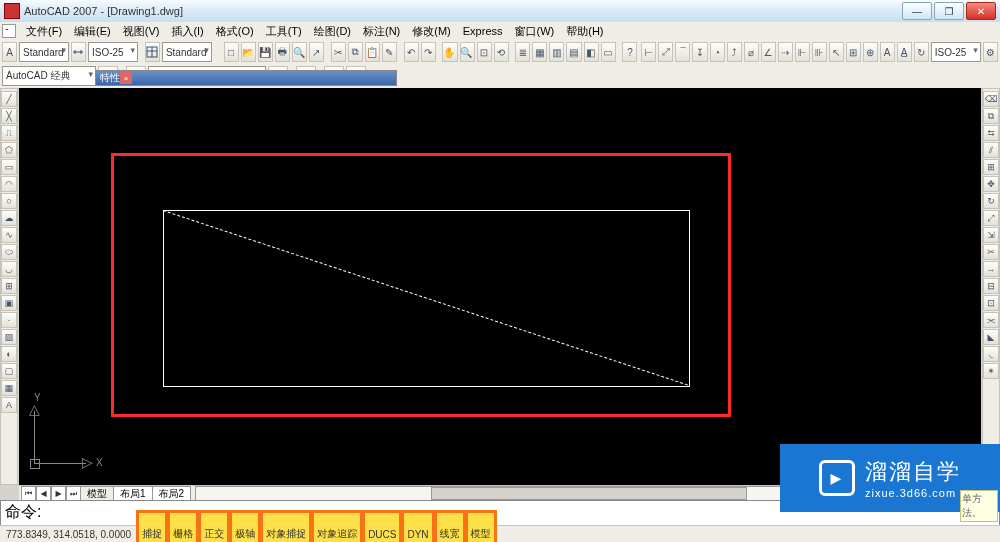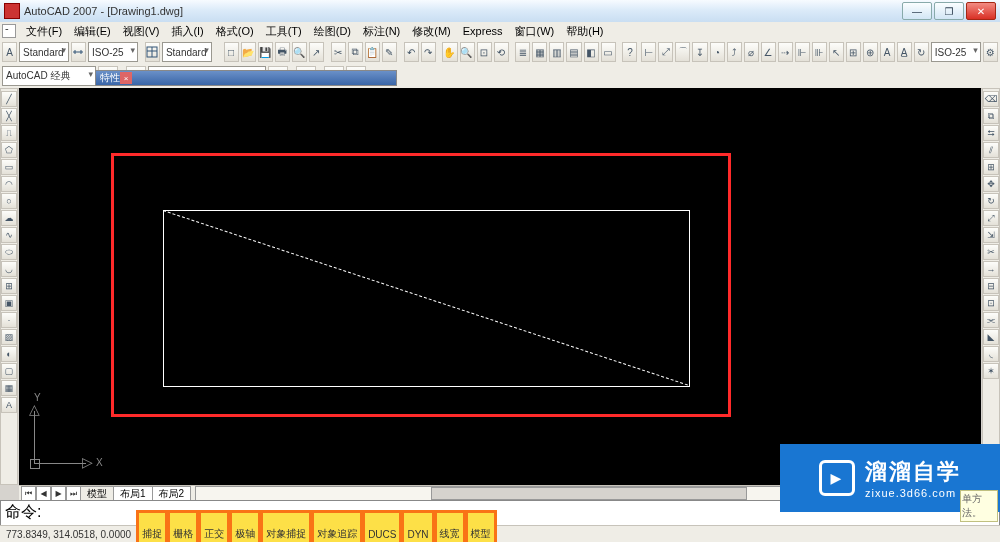--- a/index.html
+++ b/index.html
@@ -265,18 +265,18 @@
   <span class="sbtn">对象追踪</span>
   <span class="sbtn">DUCS</span>
   <span class="sbtn">DYN</span>
   <span class="sbtn">线宽</span>
   <span class="sbtn">模型</span>
 </div>
 
 <div class="watermark">
   <div class="play">▶</div>
   <div>
-    <div style="font-weight:bold">溜溜自学</div>
+    <div style="font-weight:normal">溜溜自学</div>
     <div style="font-size:11px;letter-spacing:1px">zixue.3d66.com</div>
   </div>
 </div>
 
 <div class="tip">单方法。</div>
 
 </body></html>

